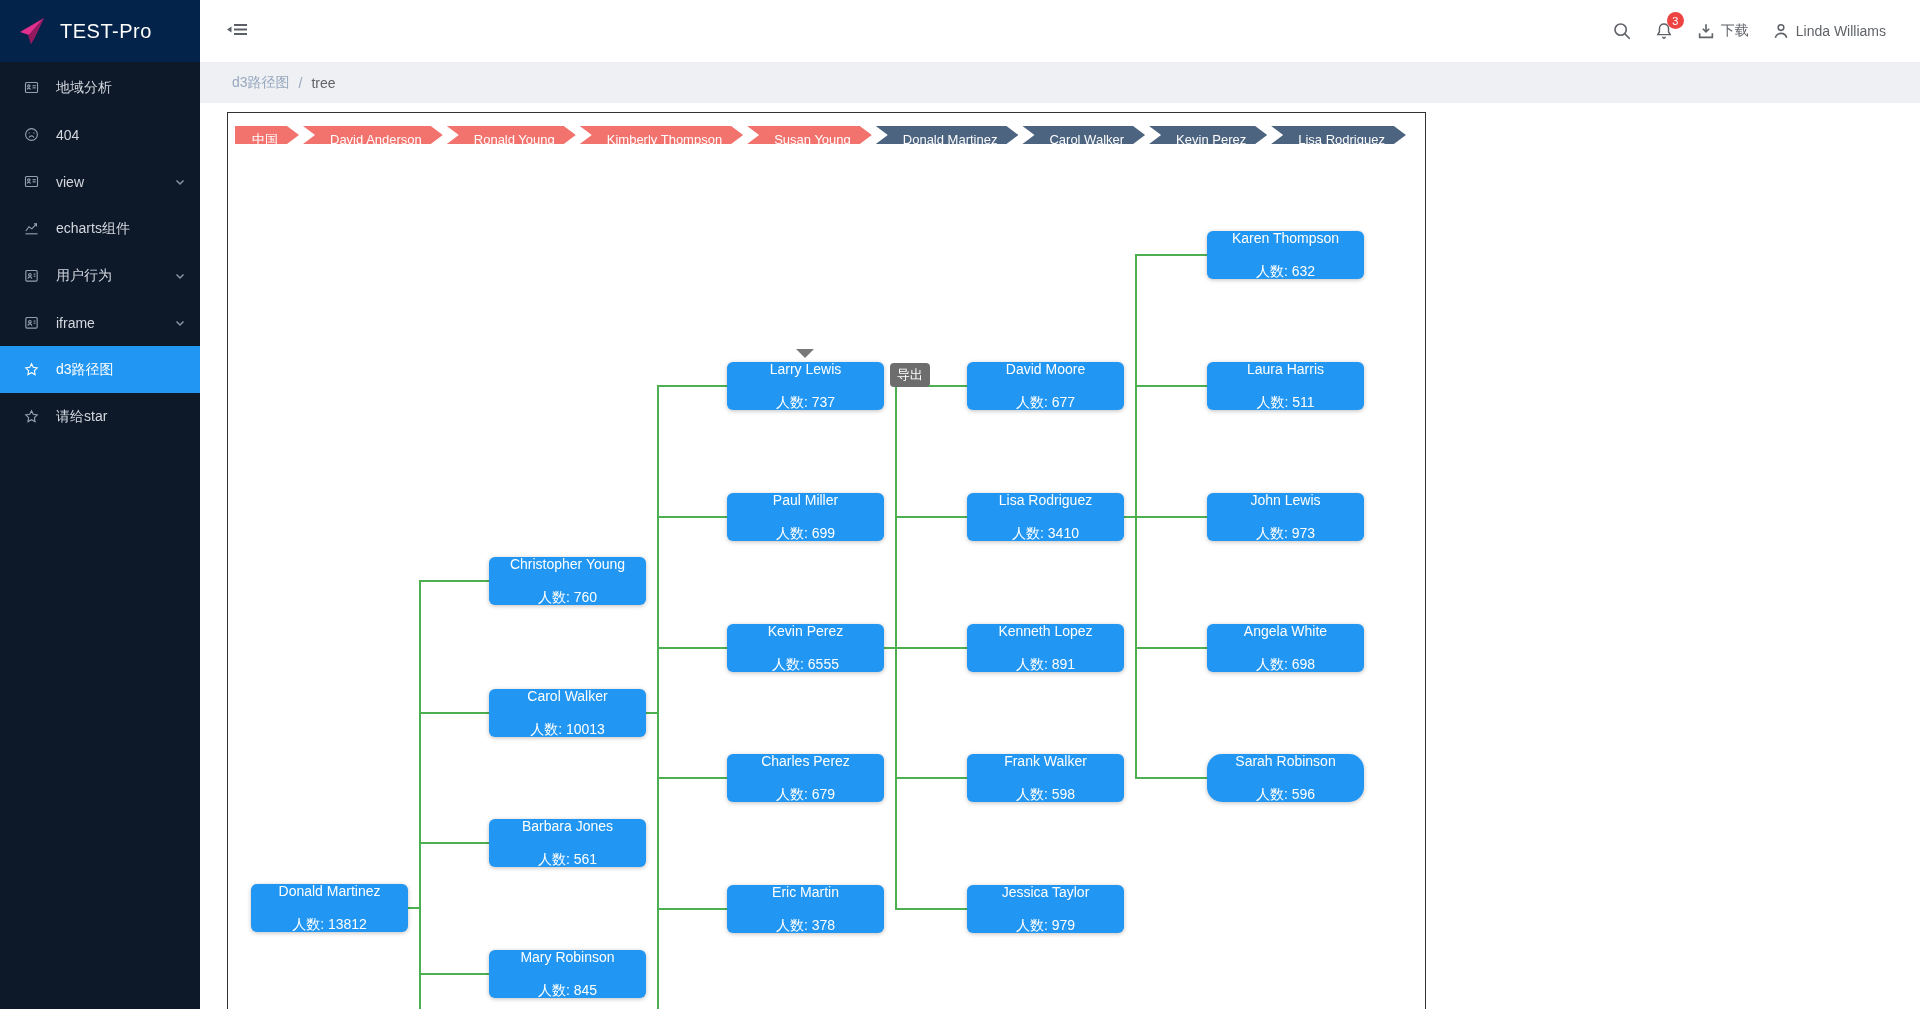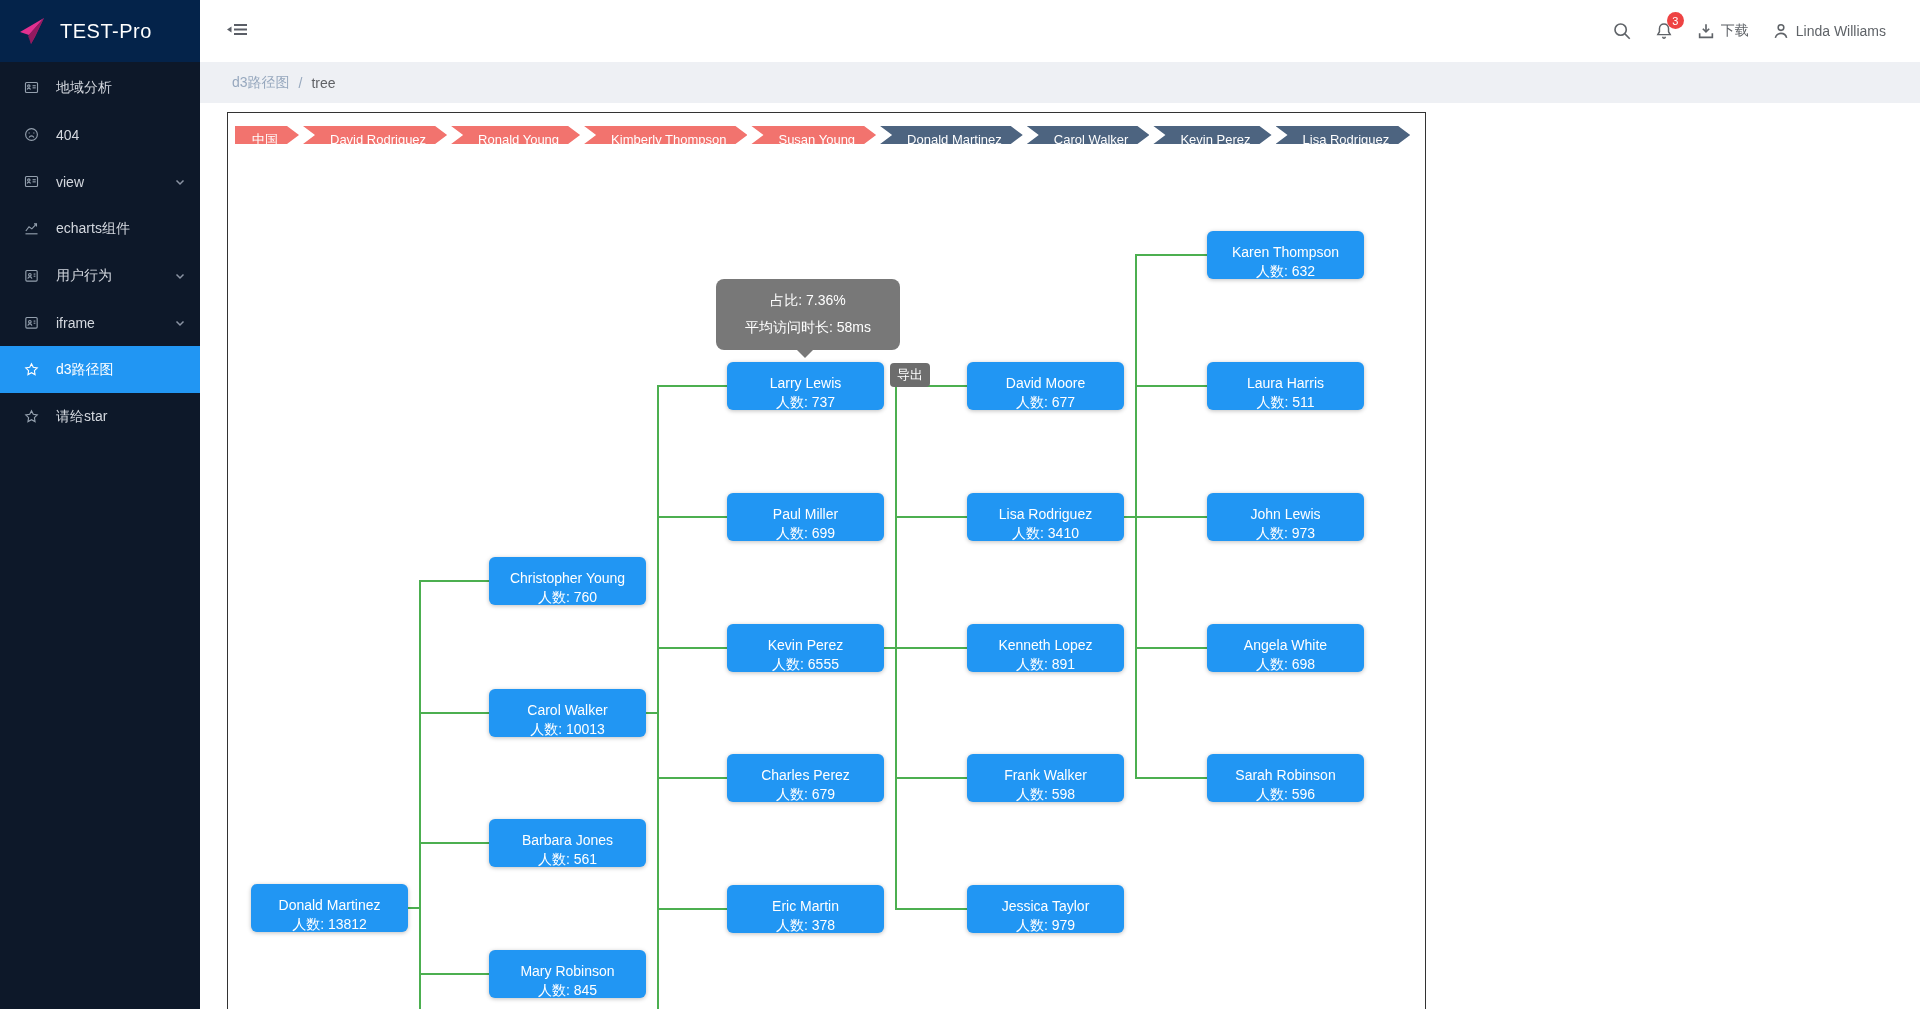--- a/index.html
+++ b/index.html
@@ -52,21 +52,21 @@
   .chain-item{height:18px;line-height:27px;color:#fff;font-size:13px;margin-right:4px;
     padding:0 21px 0 27px;white-space:nowrap;cursor:pointer;
     clip-path:polygon(0 0,calc(100% - 12px) 0,100% 50%,calc(100% - 12px) 100%,0 100%,12px 50%);}
   .chain-item.first{padding-left:17px;clip-path:polygon(0 0,calc(100% - 12px) 0,100% 50%,calc(100% - 12px) 100%,0 100%);}
   .chain-item.red{background:var(--chain-red);}
   .chain-item.slate{background:var(--chain-slate);}
 
   
   .link{position:absolute;background:var(--green);z-index:1;}
   .node{position:absolute;width:157px;height:48px;background:var(--accent);border-radius:6px;color:#fff;
-    display:flex;flex-direction:column;align-items:center;justify-content:flex-end;gap:4px;
+    display:flex;flex-direction:column;align-items:center;justify-content:space-between;gap:4px;
     box-shadow:0 1px 4px rgba(0,0,0,.25);cursor:pointer;z-index:2;font-size:14px;}
   .node .node-name{line-height:15px;}
   .node .node-count{line-height:15px;}
 
   
   .tooltip{position:absolute;left:716px;top:279px;width:184px;height:71px;background:var(--tooltip-gray);
     border-radius:8px;color:#fff;font-size:14px;display:flex;flex-direction:column;align-items:center;
     justify-content:center;gap:9px;z-index:6;}
   .tooltip-arrow{position:absolute;left:796px;top:349px;width:0;height:0;z-index:6;
     border-left:9px solid transparent;border-right:9px solid transparent;border-top:9px solid var(--tooltip-gray);}
@@ -247,21 +247,21 @@
 
   <div class="crumb-strip">
     <span class="crumb-parent">d3路径图</span>
     <span class="crumb-sep">/</span>
     <span class="crumb-current">tree</span>
   </div>
 
   <div class="panel"></div>
   <div class="chain" id="chain">
       <div class="chain-item red first">中国</div>
-      <div class="chain-item red">David Rodriguez</div>
+      <div class="chain-item red">David Anderson</div>
       <div class="chain-item red">Ronald Young</div>
       <div class="chain-item red">Kimberly Thompson</div>
       <div class="chain-item red">Susan Young</div>
       <div class="chain-item slate">Donald Martinez</div>
       <div class="chain-item slate">Carol Walker</div>
       <div class="chain-item slate">Kevin Perez</div>
       <div class="chain-item slate">Lisa Rodriguez</div>
     </div>
   <div id="tree-layer">
       <div class="link" style="left: 408px; top: 907px; width: 12px; height: 2px;"></div>
@@ -360,31 +360,23 @@
         <div class="node-count">人数: 511</div>
       </div>
       <div class="node" style="left: 1207px; top: 493px;">
         <div class="node-name">John Lewis</div>
         <div class="node-count">人数: 973</div>
       </div>
       <div class="node" style="left: 1207px; top: 624px;">
         <div class="node-name">Angela White</div>
         <div class="node-count">人数: 698</div>
       </div>
-      <div class="node" style="left: 1207px; top: 754px;">
+      <div class="node" style="left: 1207px; top: 754px; border-radius: 15px;">
         <div class="node-name">Sarah Robinson</div>
         <div class="node-count">人数: 596</div>
       </div>
     </div>
 
-  <div class="tooltip">
-    <div class="tooltip-row">
-      <span>占比:</span>&nbsp;<span>7.36%</span>
-    </div>
-    <div class="tooltip-row">
-      <span>平均访问时长:</span>&nbsp;<span>58ms</span>
-    </div>
-  </div>
   <div class="tooltip-arrow"></div>
 
   <button class="export-btn">导出</button>
 
 </div>
 
 </body></html>

